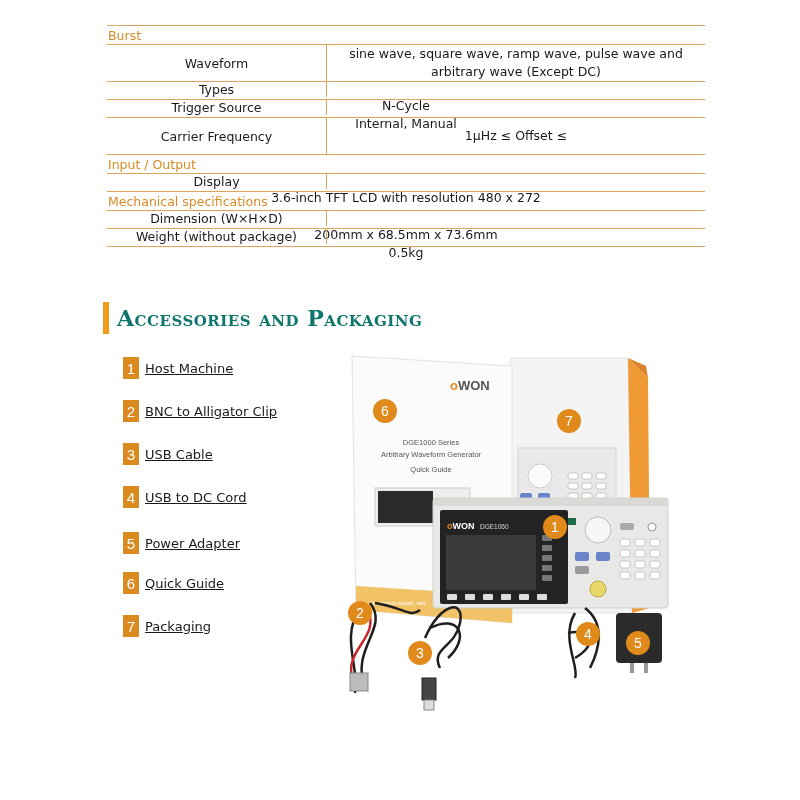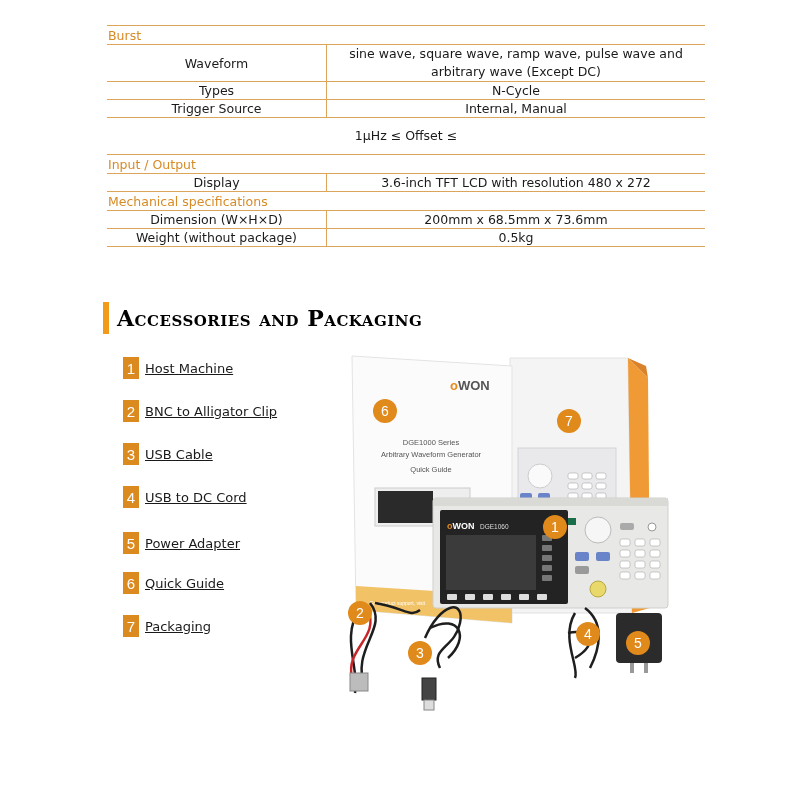--- a/index.html
+++ b/index.html
@@ -4,26 +4,26 @@
   <style>
     * { margin: 0; padding: 0; box-sizing: border-box; }
     html, body { width: 800px; height: 800px; background: #ffffff; overflow: hidden; }
     body { position: relative; font-family: "DejaVu Sans", "Liberation Sans", sans-serif; color: #1a1a1a; }
 
     .spec-table { position: absolute; left: 107px; top: 25px; width: 598px; border-top: 1.5px solid #dca55a; }
     .section-head { height: 19px; border-bottom: 1.5px solid #dca55a; color: #d78a25; font-weight: normal; font-size: 12.5px; line-height: 19px; padding-left: 1px; }
     .row { display: flex; border-bottom: 1.5px solid #dca55a; font-size: 12.5px; }
     .row .k { width: 220px; border-right: 1.5px solid #dca55a; display: flex; align-items: center; justify-content: center; text-align: center; }
     .row .v { flex: 1; display: flex; align-items: center; justify-content: center; text-align: center; line-height: 18px; }
-    .row.h1 { height: 18px; }
+    .row.h1 { height: 18px; flex-direction: column; }
     .row.h2 { height: 37px; }
 
     .acc-title { position: absolute; left: 103px; top: 302px; height: 32px; display: flex; align-items: center; }
     .acc-bar { width: 6px; height: 32px; background: #f29a1a; margin-right: 8px; }
-    .acc-text { font-family: "DejaVu Serif", "Liberation Serif", serif; font-weight: bold; color: #000000; font-size: 22px; letter-spacing: 0.5px; font-variant: small-caps; text-align: right; }
+    .acc-text { font-family: "DejaVu Serif", "Liberation Serif", serif; font-weight: bold; color: #0f766e; font-size: 22px; letter-spacing: 0.5px; font-variant: small-caps; text-align: right; }
 
     .items { position: absolute; left: 123px; top: 357px; }
     .item { position: absolute; left: 0; display: flex; align-items: center; white-space: nowrap; }
     .num-box { width: 16px; height: 22px; background: #db8a1f; color: #fff; font-size: 15px; display: flex; align-items: center; justify-content: center; font-family: "Liberation Sans", sans-serif; }
     .item-label { margin-left: 6px; font-size: 13px; color: #1a1a1a; text-decoration: underline; }
 
     .photo { position: absolute; left: 330px; top: 348px; width: 360px; height: 380px; }
     .badge { position: absolute; width: 24px; height: 24px; border-radius: 50%; background: #e08a1c; color: #fff; font-size: 14px; display: flex; align-items: center; justify-content: center; font-family: "Liberation Sans", sans-serif; }
   </style>
 </head>
@@ -43,20 +43,21 @@
   </div>
   <div class="row h1">
     <div class="k">Types</div>
     <div class="v">N-Cycle</div>
   </div>
   <div class="row h1">
     <div class="k">Trigger Source</div>
     <div class="v">Internal, Manual</div>
   </div>
   <div class="row h2">
+    <div class="k">Carrier Frequency</div>
     <div class="v">
       <div>
         <div>1μHz  ≤ Offset ≤</div>
       </div>
     </div>
   </div>
 
   <div class="section-head">Input / Output</div>
   <div class="row h1">
     <div class="k">Display</div>

